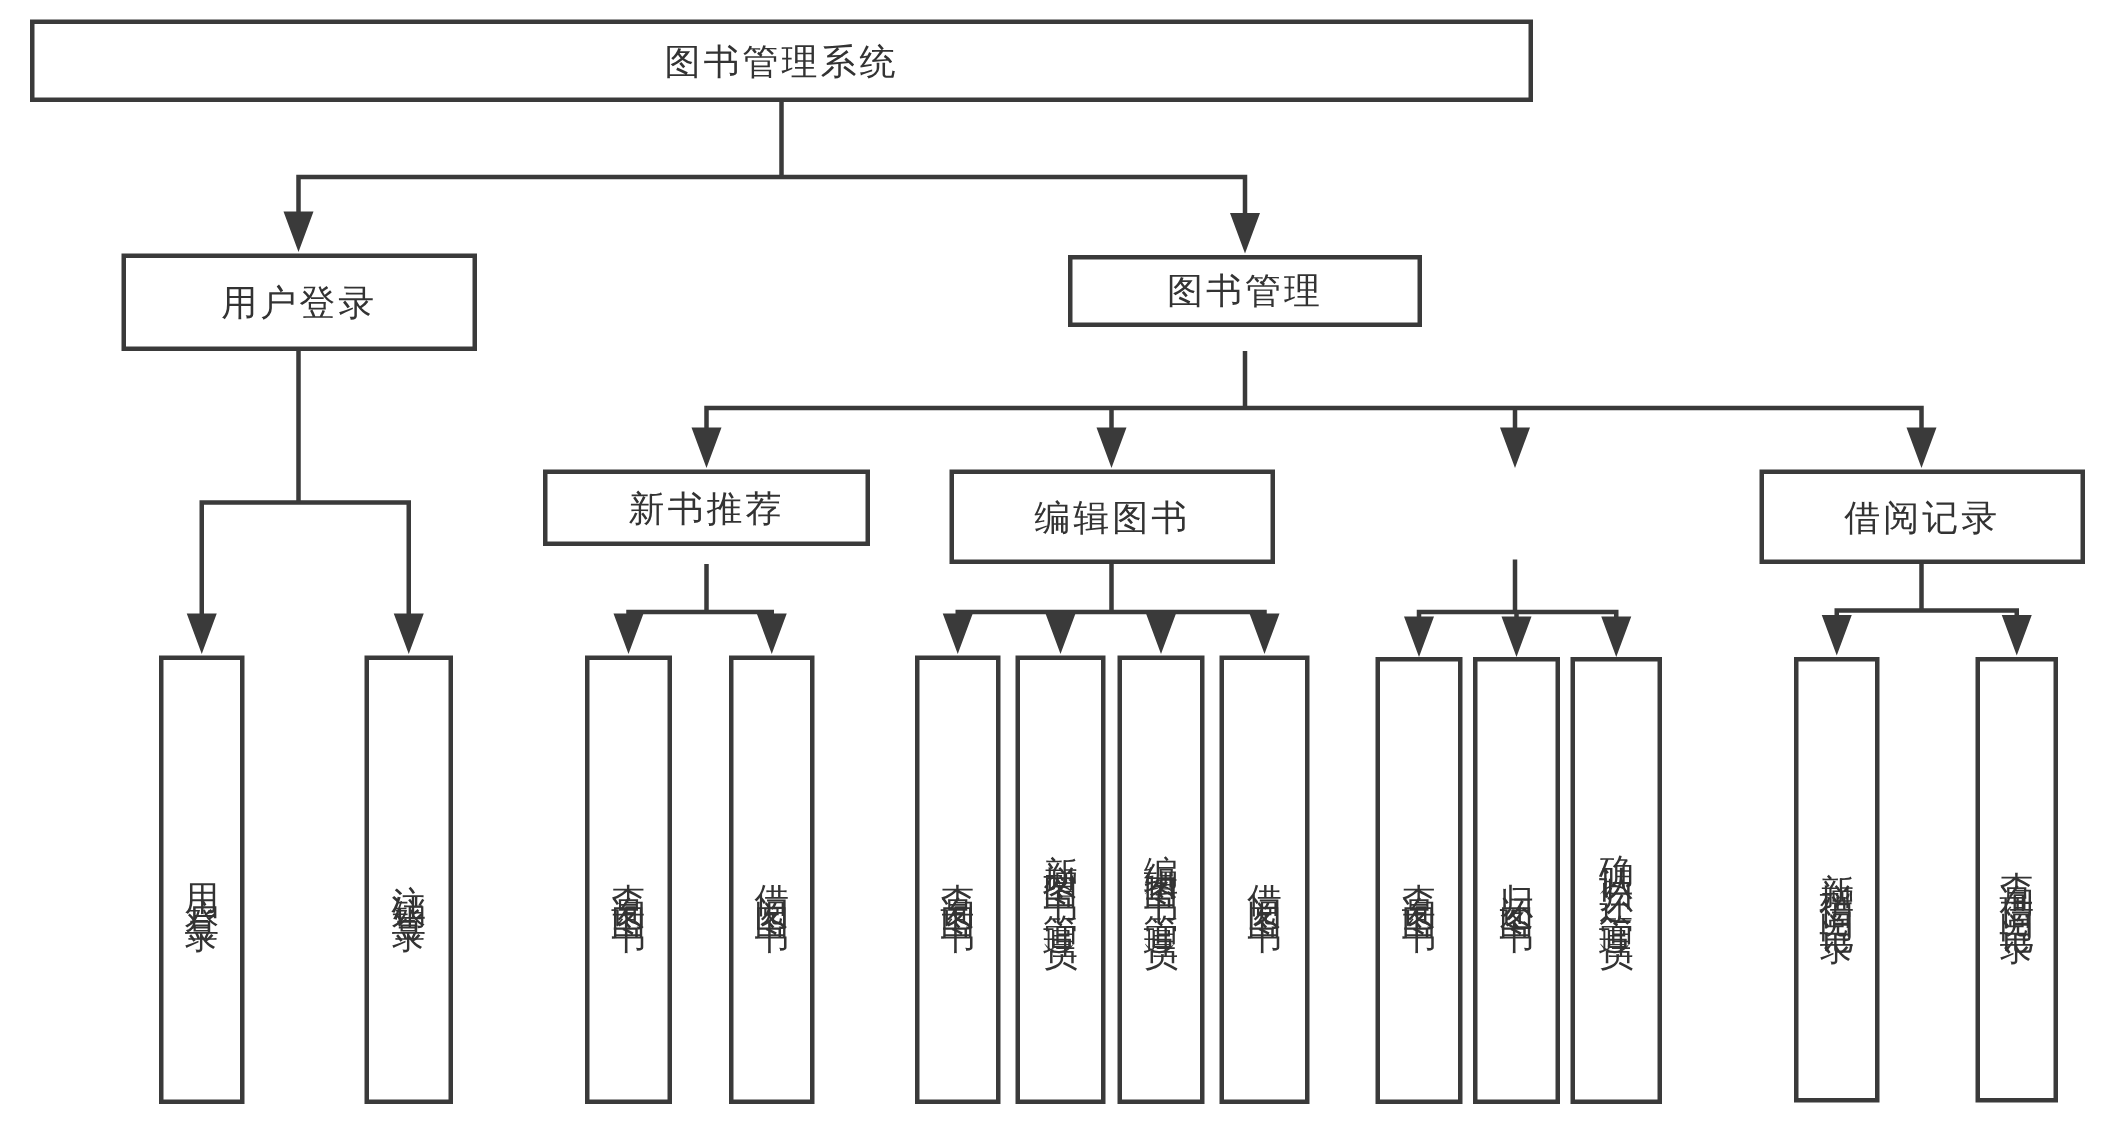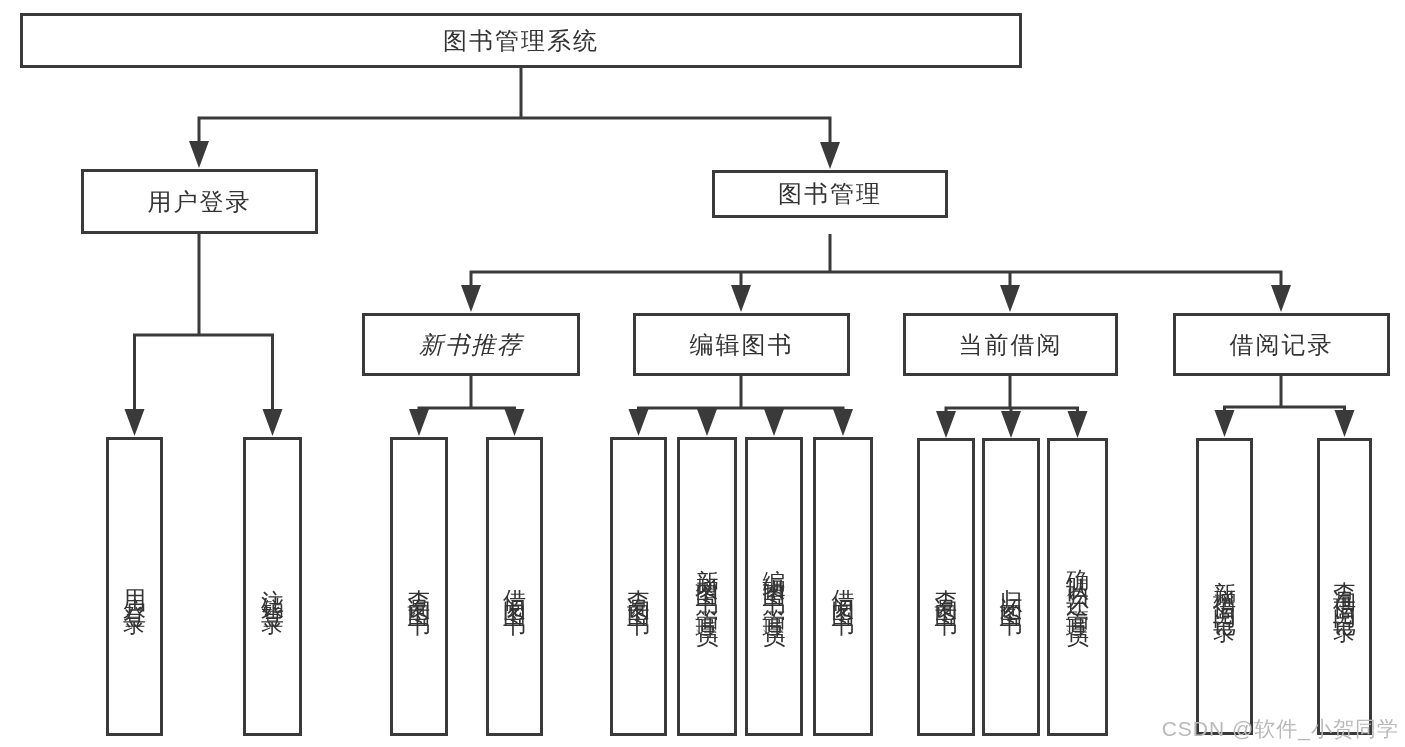--- a/index.html
+++ b/index.html
@@ -117,28 +117,25 @@
     <span class="hlabel">图书管理系统</span>
   </div>
 
   <div class="box" style="left:81px;top:169px;width:237px;height:65px;">
     <span class="hlabel">用户登录</span>
   </div>
   <div class="box" style="left:712px;top:170px;width:236px;height:48px;">
     <span class="hlabel">图书管理</span>
   </div>
 
-  <div class="box" style="left:362px;top:313px;width:218px;height:63px;font-style:italic;">
+  <div class="box" style="left:362px;top:313px;width:218px;height:51px;">
     <span class="hlabel">新书推荐</span>
   </div>
   <div class="box" style="left:633px;top:313px;width:217px;height:63px;">
     <span class="hlabel">编辑图书</span>
-  </div>
-  <div class="box" style="left:903px;top:313px;width:215px;height:63px;">
-    <span class="hlabel">当前借阅</span>
   </div>
   <div class="box" style="left:1173px;top:313px;width:217px;height:63px;">
     <span class="hlabel">借阅记录</span>
   </div>
 
   <div class="box leaf" style="left:106px;top:437px;width:57px;height:299px;">
     <span class="vlabel">用户登录</span>
   </div>
   <div class="box leaf" style="left:243px;top:437px;width:59px;height:299px;">
     <span class="vlabel">注销登录</span>
@@ -174,15 +171,14 @@
     <span class="vlabel">确认归还（管理员）</span>
   </div>
 
   <div class="box leaf" style="left:1196px;top:438px;width:57px;height:297px;">
     <span class="vlabel">新增借阅记录</span>
   </div>
   <div class="box leaf" style="left:1317px;top:438px;width:55px;height:297px;">
     <span class="vlabel">查询借阅记录</span>
   </div>
 
-  <div class="watermark">CSDN @软件_小贺同学</div>
 
 </div>
 
 </body></html>

